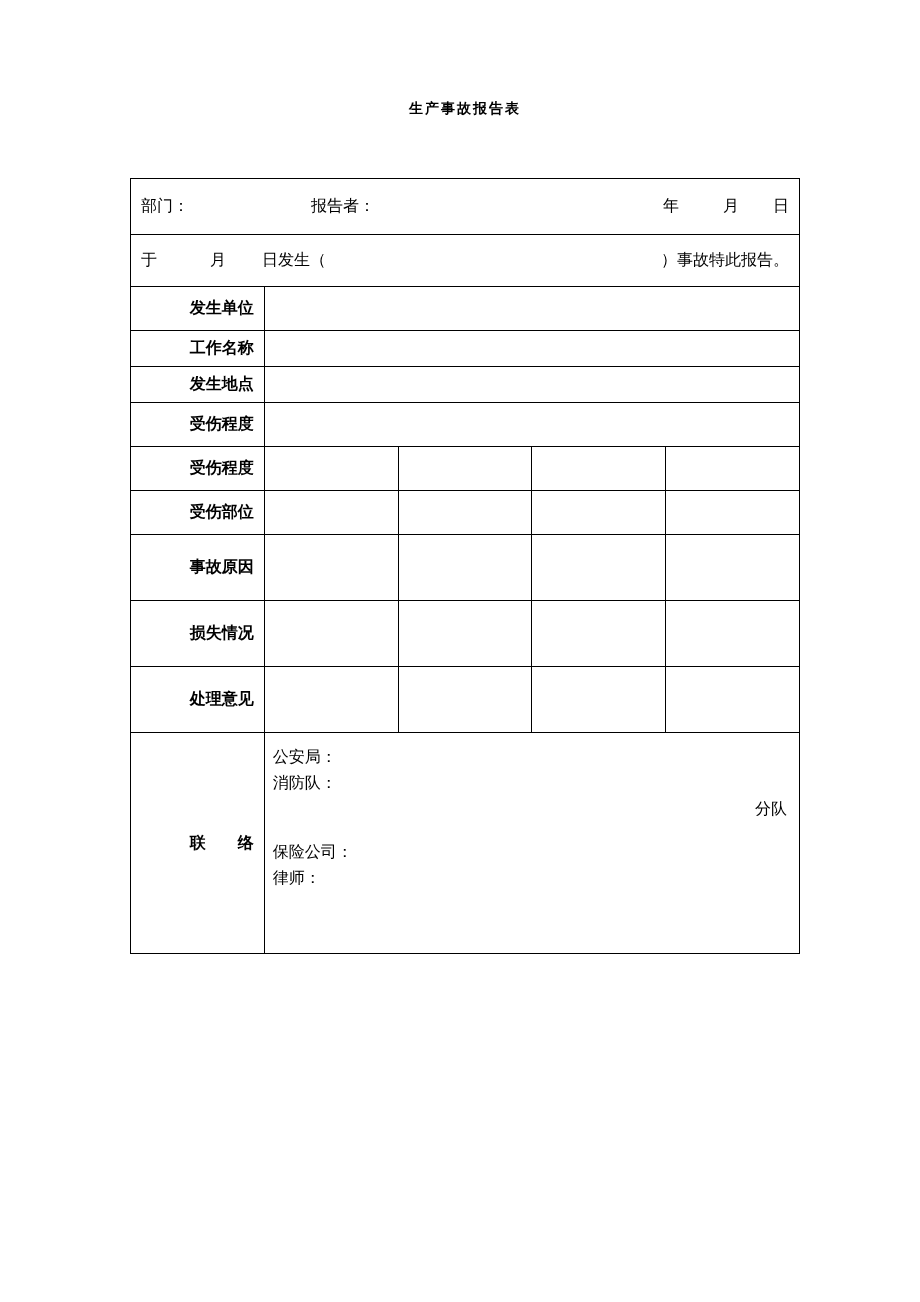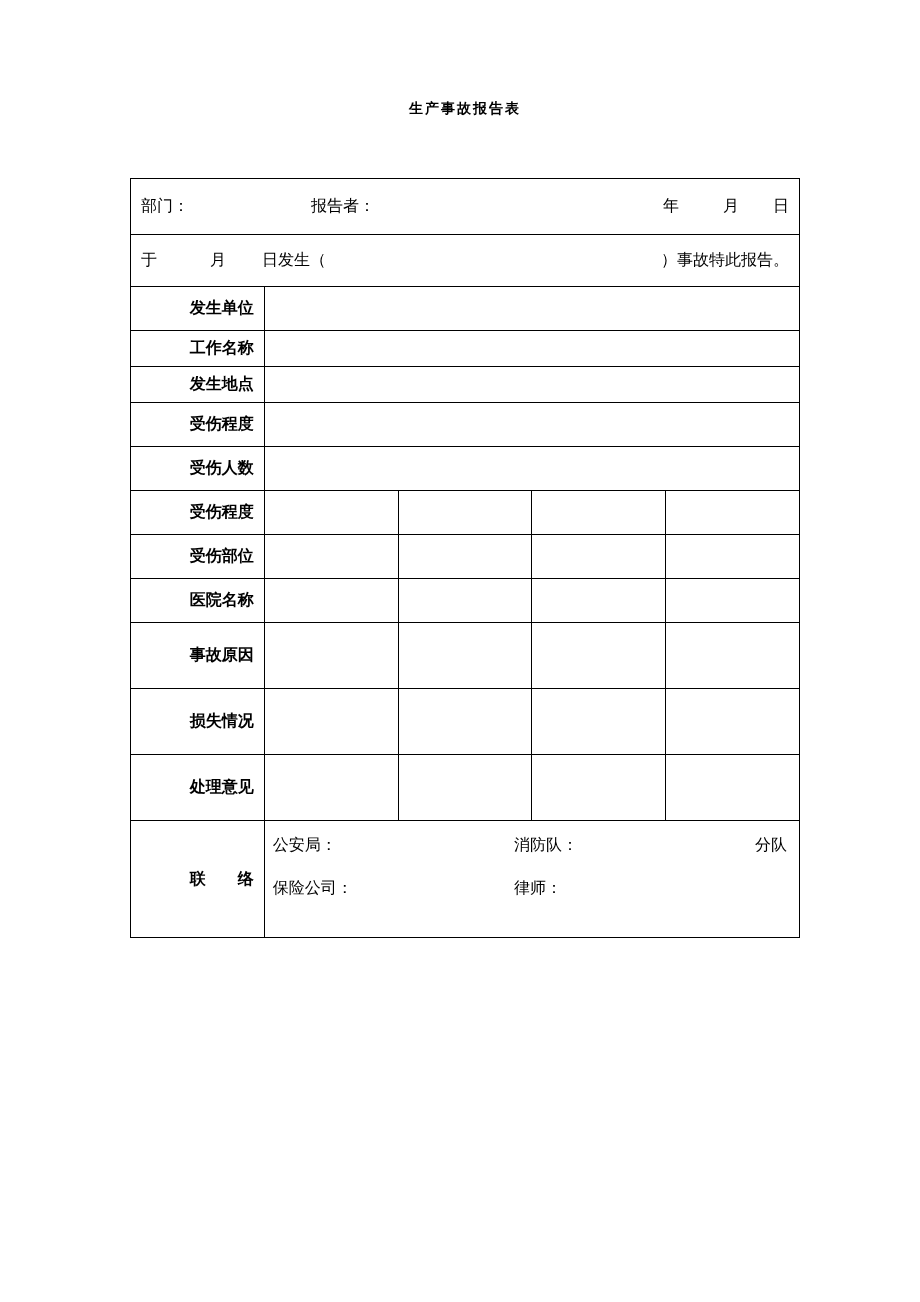--- a/index.html
+++ b/index.html
@@ -69,20 +69,21 @@
     .contact-cell {
       padding: 14px 8px;
       vertical-align: top;
       height: auto;
     }
     .contact-line {
       display: flex;
       justify-content: flex-start;
       gap: 5px;
       margin-bottom: 22px;
+      flex-direction: column;
     }
     .contact-line:last-child {
       margin-bottom: 24px;
     }
     .contact-item {
       flex: 1;
     }
     .contact-suffix {
       text-align: right;
       margin-right: 4px;
@@ -159,39 +160,28 @@
   </tr>
   <tr class="short-row">
     <td class="label-col">发生地点</td>
     <td colspan="4"></td>
   </tr>
   <tr>
     <td class="label-col">受伤程度</td>
     <td colspan="4"></td>
   </tr>
   <tr>
-    <td class="label-col">受伤人数</td>
-    <td colspan="4"></td>
-  </tr>
-  <tr>
     <td class="label-col">受伤程度</td>
     <td></td>
     <td></td>
     <td></td>
     <td></td>
   </tr>
   <tr>
     <td class="label-col">受伤部位</td>
-    <td></td>
-    <td></td>
-    <td></td>
-    <td></td>
-  </tr>
-  <tr>
-    <td class="label-col">医院名称</td>
     <td></td>
     <td></td>
     <td></td>
     <td></td>
   </tr>
   <tr>
     <td class="label-col taller">事故原因</td>
     <td class="taller"></td>
     <td class="taller"></td>
     <td class="taller"></td>

